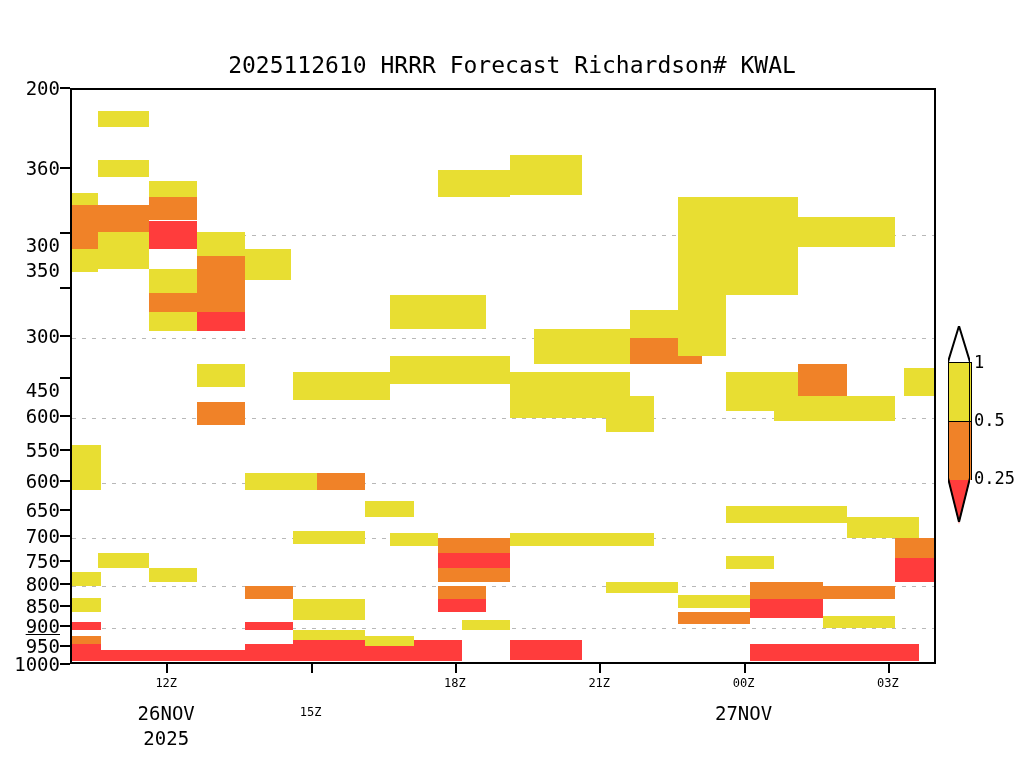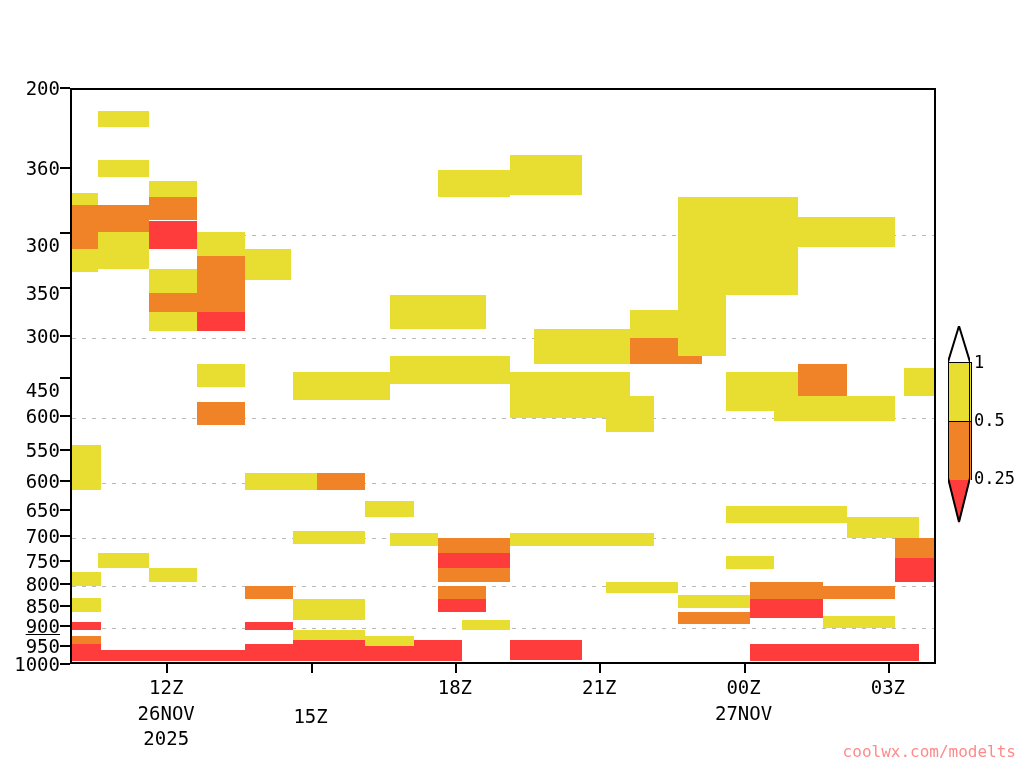--- a/index.html
+++ b/index.html
@@ -32,21 +32,21 @@
   
   .ytick{position:absolute;right:0;transform:translateY(-50%);
     font-size:19px;color:#000;white-space:nowrap;text-align:right;}
   .ytickmark{position:absolute;left:60px;width:10px;height:2px;background:#000;
     transform:translateY(-1px);}
   .ylabels{position:absolute;left:0;top:0;width:60px;height:768px;}
 
   
   .xtickmark{position:absolute;width:2px;height:9px;background:#000;top:664px;}
   .xlab{position:absolute;top:676px;transform:translateX(-50%);
-    font-size:19px;color:#000;white-space:nowrap;text-align:right;}
+    font-size:12px;color:#000;white-space:nowrap;text-align:right;}
   .xlab2{position:absolute;top:702px;transform:translateX(-50%);
     font-size:19px;color:#000;white-space:nowrap;text-align:center;}
   .xlab3{position:absolute;top:727px;transform:translateX(-50%);
     font-size:19px;color:#000;white-space:nowrap;text-align:center;}
 
   .xaxis-title{position:absolute;left:0;top:731px;width:1024px;text-align:center;
     font-size:25px;color:#000;}
 
   .watermark{position:absolute;right:8px;top:742px;font-size:16px;color:#ff8a8a;}
 
@@ -54,20 +54,21 @@
   .cbar{position:absolute;left:948px;top:326px;width:22px;}
   .cbar-seg{width:22px;border-left:1.6px solid #000;border-right:1.6px solid #000;}
   .cbar-lab{position:absolute;left:974px;font-size:17px;color:#000;
     transform:translateY(-50%);white-space:nowrap;}
 </style>
 </head>
 <body>
 
 <div id="chart-root">
 
+  <div class="title">2025112610 HRRR Forecast Richardson# KWAL</div>
 
   <div class="plot-frame">
     <div class="cellwrap" id="gridlines">
         <div class="gridline" style="top: 145.111px;"></div>
         <div class="gridline" style="top: 248.07px;"></div>
         <div class="gridline" style="top: 327.93px;"></div>
         <div class="gridline" style="top: 393.181px;"></div>
         <div class="gridline" style="top: 448.35px;"></div>
         <div class="gridline" style="top: 496.139px;"></div>
         <div class="gridline" style="top: 538.293px;"></div>
@@ -160,21 +161,21 @@
         <div class="terrain-edge" style="left: 437.811px; width: 240.556px; top: 570.403px;"></div>
         <div class="terrain" style="left: 678.367px; width: 187.633px; top: 573.486px; height: 2.51403px;"></div>
         <div class="terrain-edge" style="left: 678.367px; width: 187.633px; top: 571.486px;"></div>
       </div>
   </div>
 
   <div class="ylabels" id="ylabels">
       <div class="ytick" style="top: 88px;">200</div>
       <div class="ytick" style="top: 167.861px;">360</div>
       <div class="ytick" style="top: 245px;">300</div>
-      <div class="ytick" style="top: 293px;">350</div>
+      <div class="ytick" style="top: 270px;">350</div>
       <div class="ytick" style="top: 336.07px;">300</div>
       <div class="ytick" style="top: 378.223px; margin-top: 12px;">450</div>
       <div class="ytick" style="top: 415.93px;">600</div>
       <div class="ytick" style="top: 450.041px;">550</div>
       <div class="ytick" style="top: 481.181px;">600</div>
       <div class="ytick" style="top: 509.828px;">650</div>
       <div class="ytick" style="top: 536.35px;">700</div>
       <div class="ytick" style="top: 561.042px;">750</div>
       <div class="ytick" style="top: 584.139px;">800</div>
       <div class="ytick" style="top: 605.836px;">850</div>
@@ -214,21 +215,20 @@
       <div class="xlab" style="left: 310.556px; margin-top: 29px;">15Z</div>
       <div class="xlab" style="left: 454.889px;">18Z</div>
       <div class="xlab" style="left: 599.222px;">21Z</div>
       <div class="xlab" style="left: 743.556px;">00Z</div>
       <div class="xlab" style="left: 887.889px;">03Z</div>
       <div class="xlab2" style="left: 166.222px;">26NOV</div>
       <div class="xlab3" style="left: 166.222px;">2025</div>
       <div class="xlab2" style="left: 743.556px;">27NOV</div>
     </div>
 
-  <div class="watermark">coolwx.com/modelts</div>
 
   <div id="colorbar" class="cbar">
       <div style="width:0;height:0;border-left:11px solid transparent;border-right:11px solid transparent;border-bottom:36px solid #ffffff;position:relative;"></div>
       <div class="cbar-seg" style="height:58px;background:#e8de32;border-top:1.6px solid #000;"></div>
       <div class="cbar-seg" style="height:58px;background:#f08228;border-top:1.6px solid #000;"></div>
       <div style="width:0;height:0;border-left:11px solid transparent;border-right:11px solid transparent;border-top:44px solid #ff3c3c;"></div>
       <div style="position: absolute; left: 0px; top: 0px; width: 22px; height: 196px; pointer-events: none;"><svg width="22" height="196" viewBox="0 0 22 196">
           <polyline points="11,0 0,36 0,152 11,196 22,152 22,36 11,0" fill="none" stroke="#000" stroke-width="2"></polyline>
         </svg></div>
     </div>

